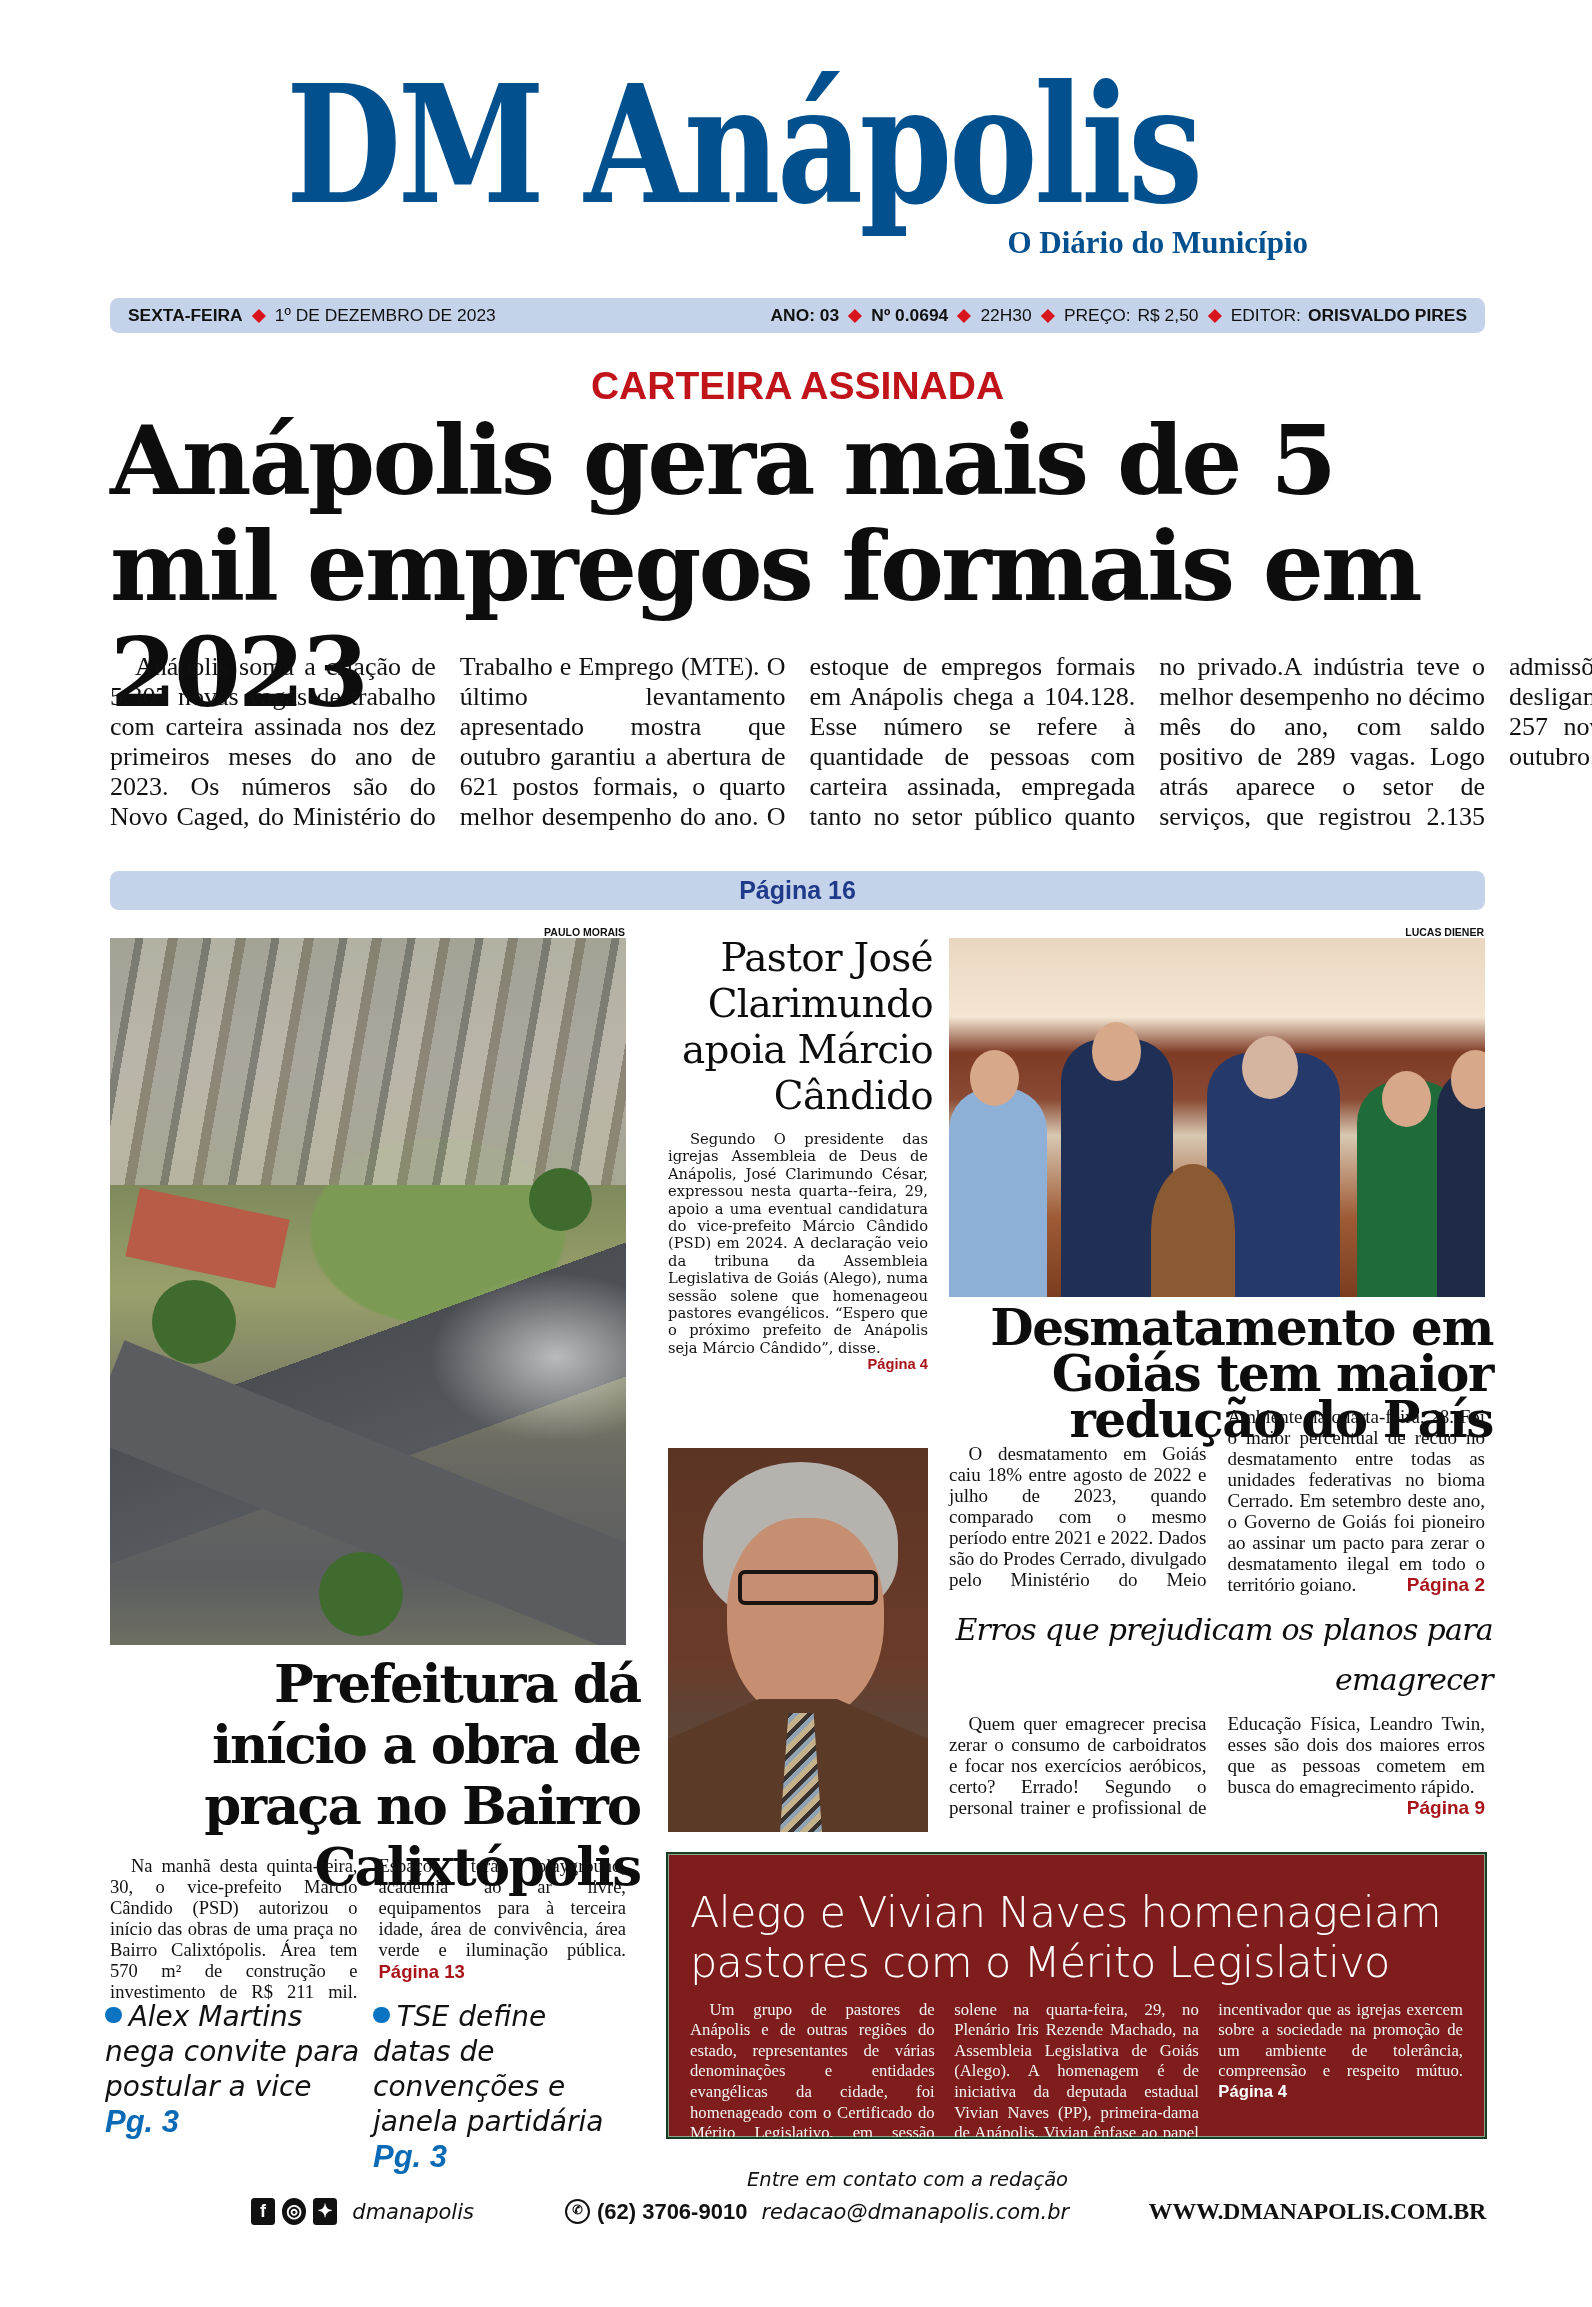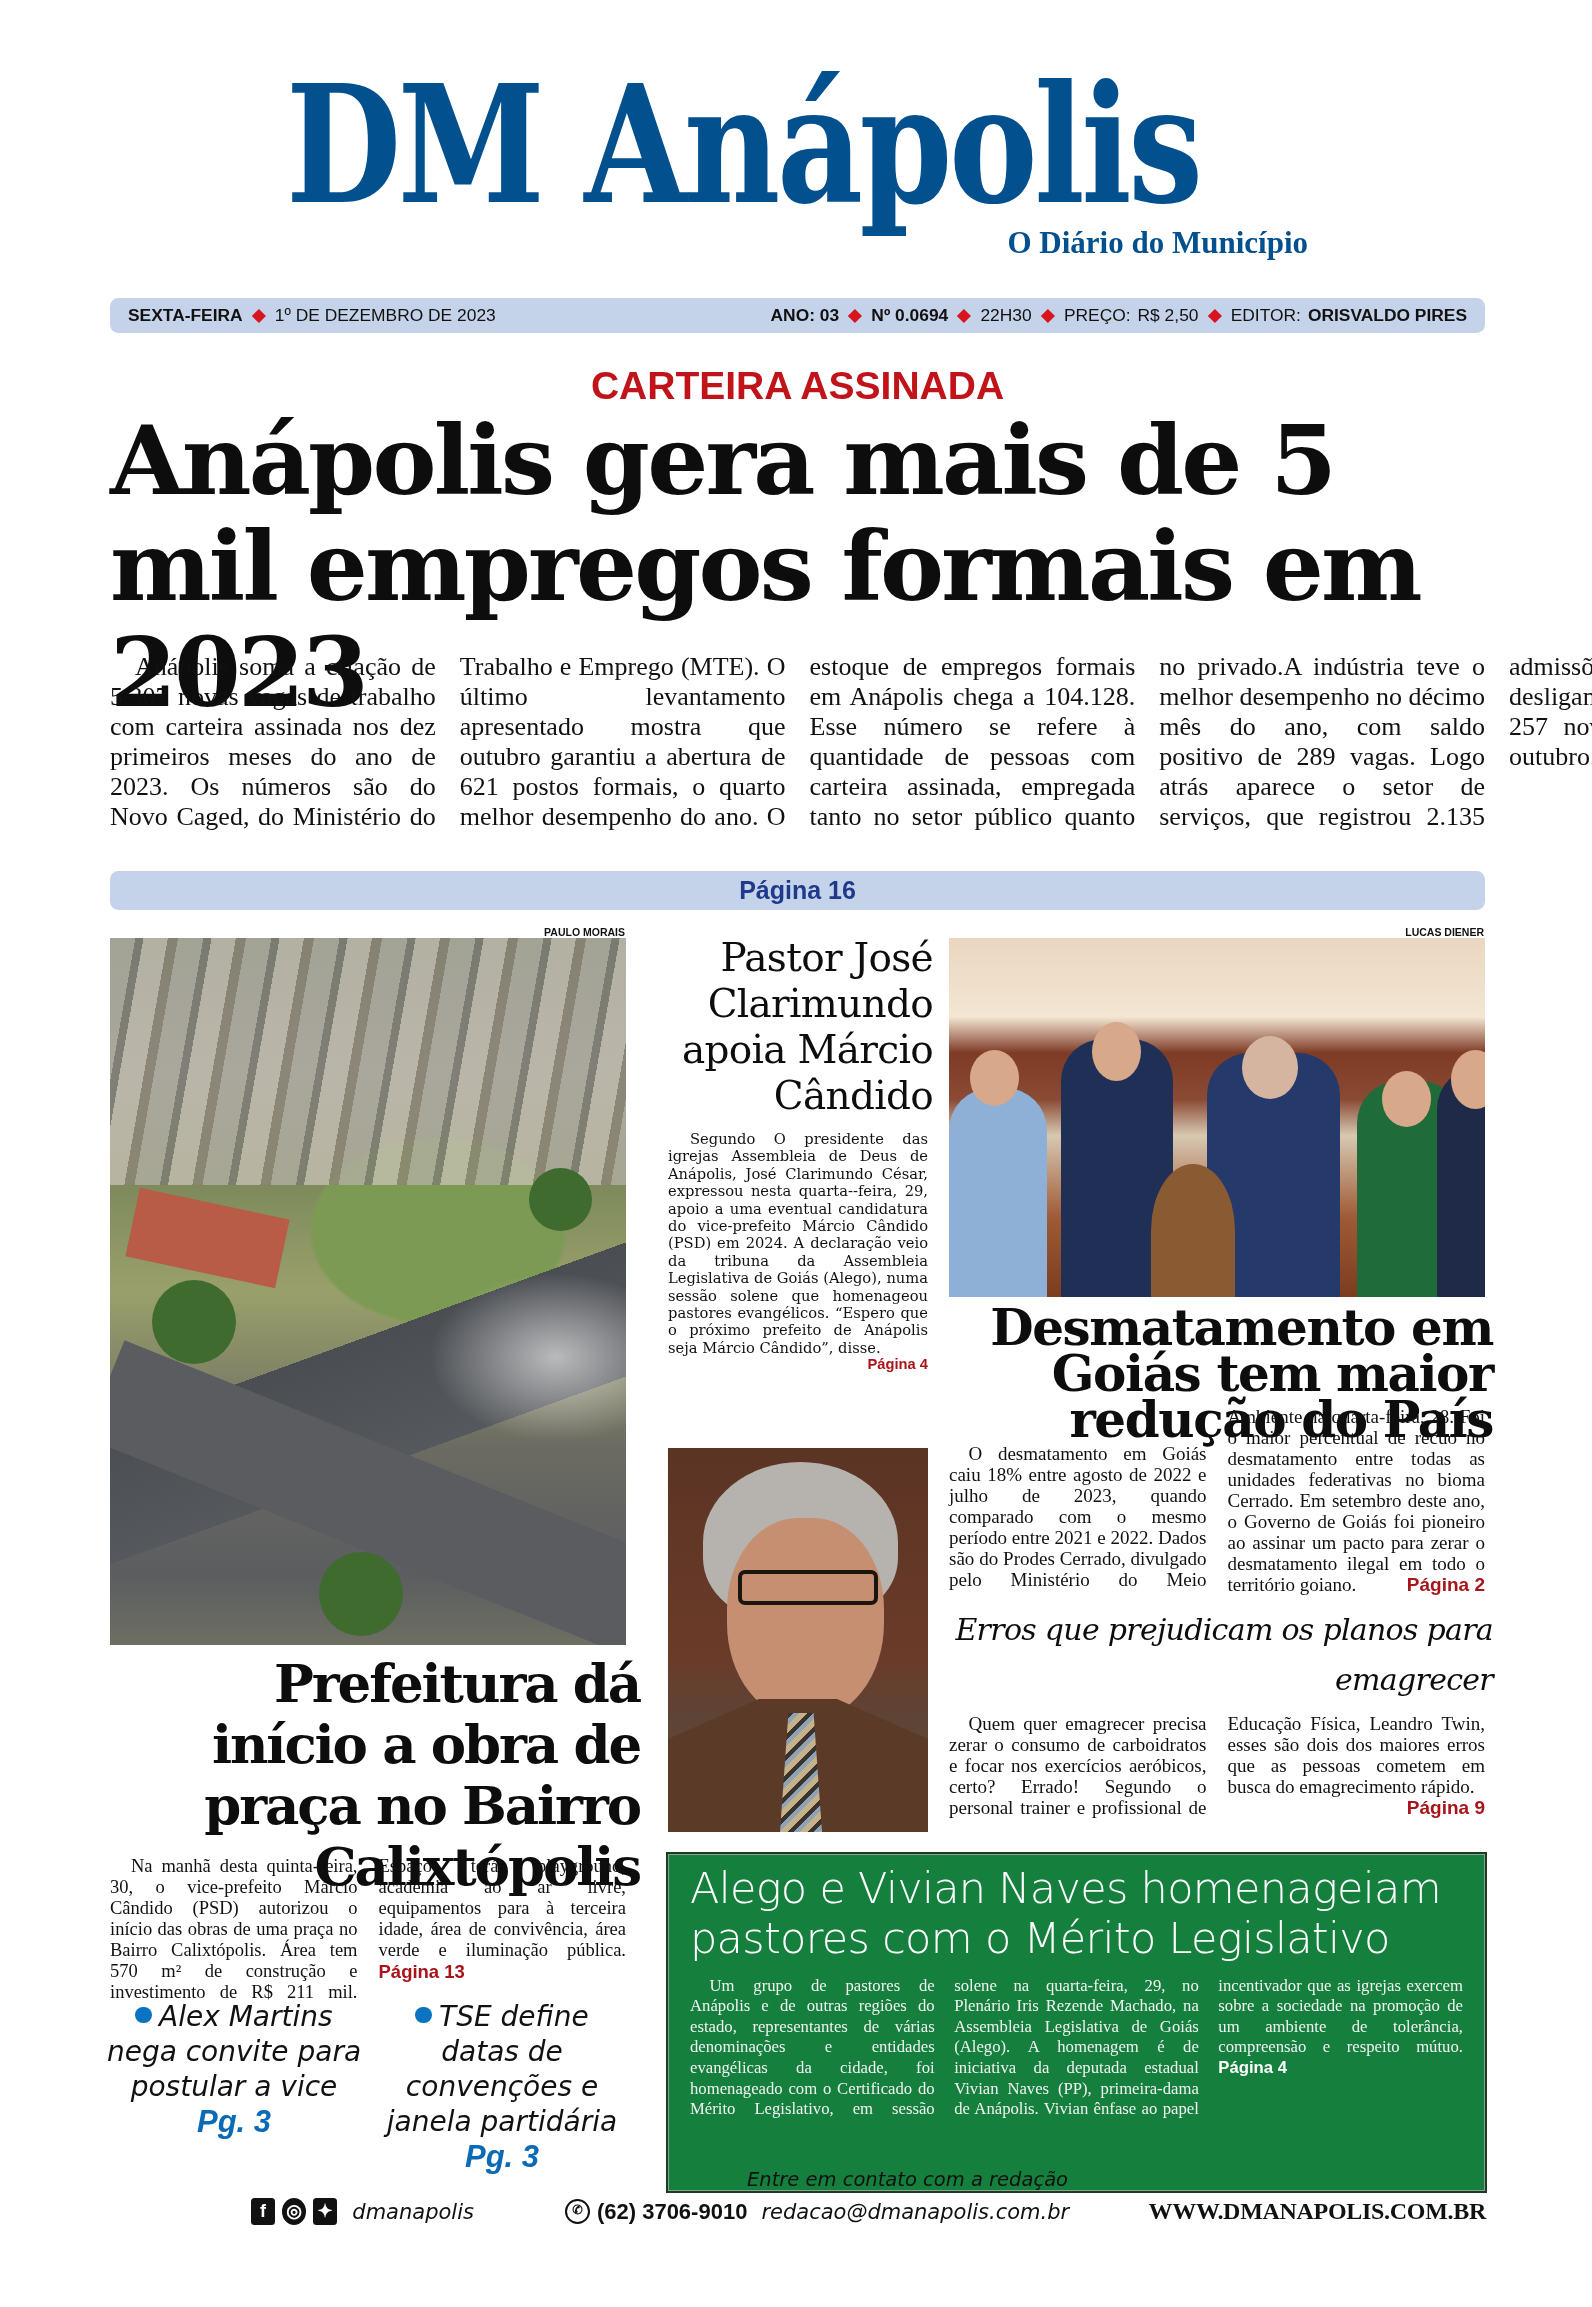--- a/index.html
+++ b/index.html
@@ -118,31 +118,31 @@
 
   .h-praca { left: 110px; top: 1653px; width: 530px; font-size: 53px; line-height: 61px; font-weight: 700; letter-spacing: -2.1px; }
   .body-praca {
     left: 110px; top: 1856px; width: 516px; column-count: 2; column-gap: 21px;
     font-family: "Liberation Serif", serif; font-size: 18.5px; line-height: 21px; text-align: justify;
   }
   .body-praca p { text-indent: 21px; }
 
   
   .teaser {
-    top: 1999px; width: 258px; text-align: center;
+    top: 1999px; width: 258px; text-align: left;
     font-family: "DejaVu Sans", sans-serif; font-style: italic; font-size: 28px; line-height: 35px; color: #111;
   }
   .teaser .dot { display: inline-block; width: 16.7px; height: 16.7px; border-radius: 50%; background: #0a73c2; margin-right: 7px; vertical-align: 2.8px; }
   .teaser .pg { display: block; font-family: "Liberation Sans", sans-serif; font-weight: 700; font-size: 31px; color: #0a6ab5; }
 
   
   .greenbox {
-    left: 668px; top: 1854px; width: 817px; height: 337px;
-    background: #15803d; border: 1.4px solid #8ca28f; outline: 2.1px solid #1a3c20;
-    color: #fff; padding: 8px 21px;
+    left: 668px; top: 1854px; width: 817px; height: 283px;
+    background: #7f1d1d; border: 1.4px solid #8ca28f; outline: 2.1px solid #1a3c20;
+    color: #fff; padding: 32px 21px;
   }
   .greenbox .gb-title {
     font-family: "DejaVu Sans", sans-serif; font-weight: 300; font-size: 43px; line-height: 50px; letter-spacing: -0.7px; color: #fff;
   }
   .greenbox .gb-body {
     margin-top: 12.6px; column-count: 3; column-gap: 19.5px;
     font-family: "Liberation Serif", serif; font-size: 16.7px; line-height: 20.6px; text-align: justify; color: #f2f2f2;
   }
   .greenbox .gb-body p { text-indent: 19.5px; }
   .greenbox .pg-white { font-family: "Liberation Sans", sans-serif; font-weight: 700; color: #fff; }

